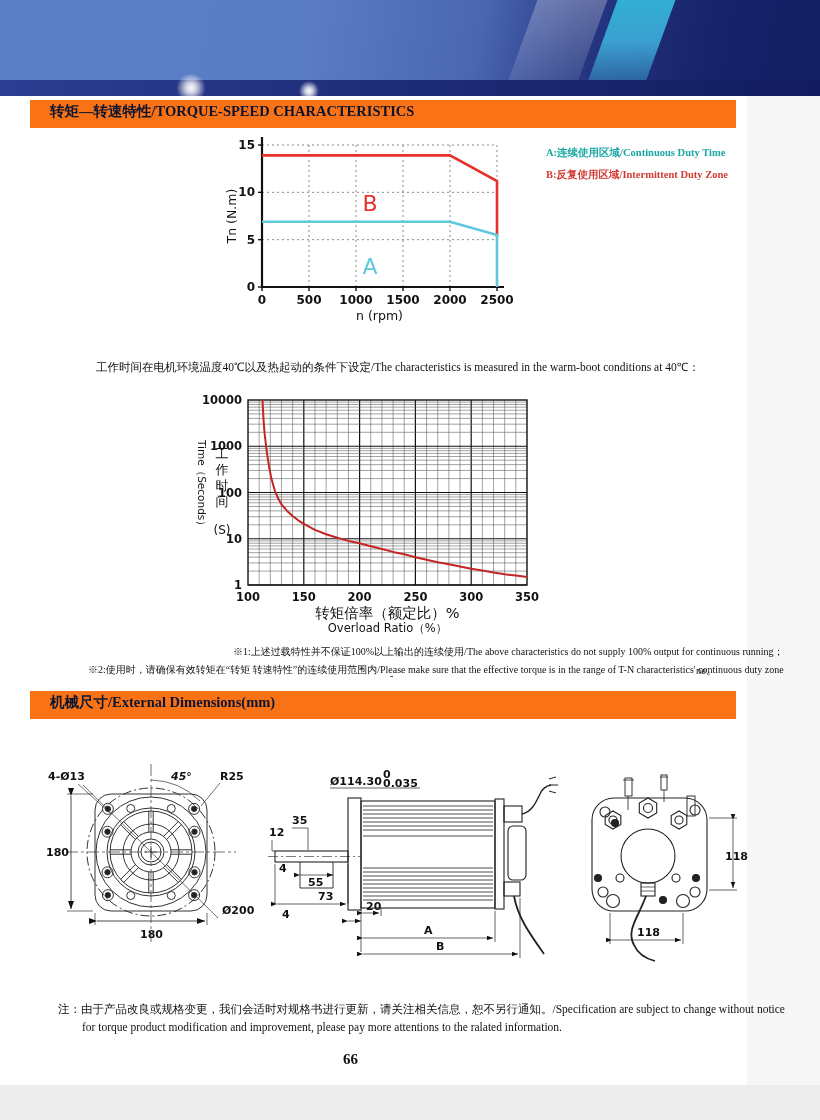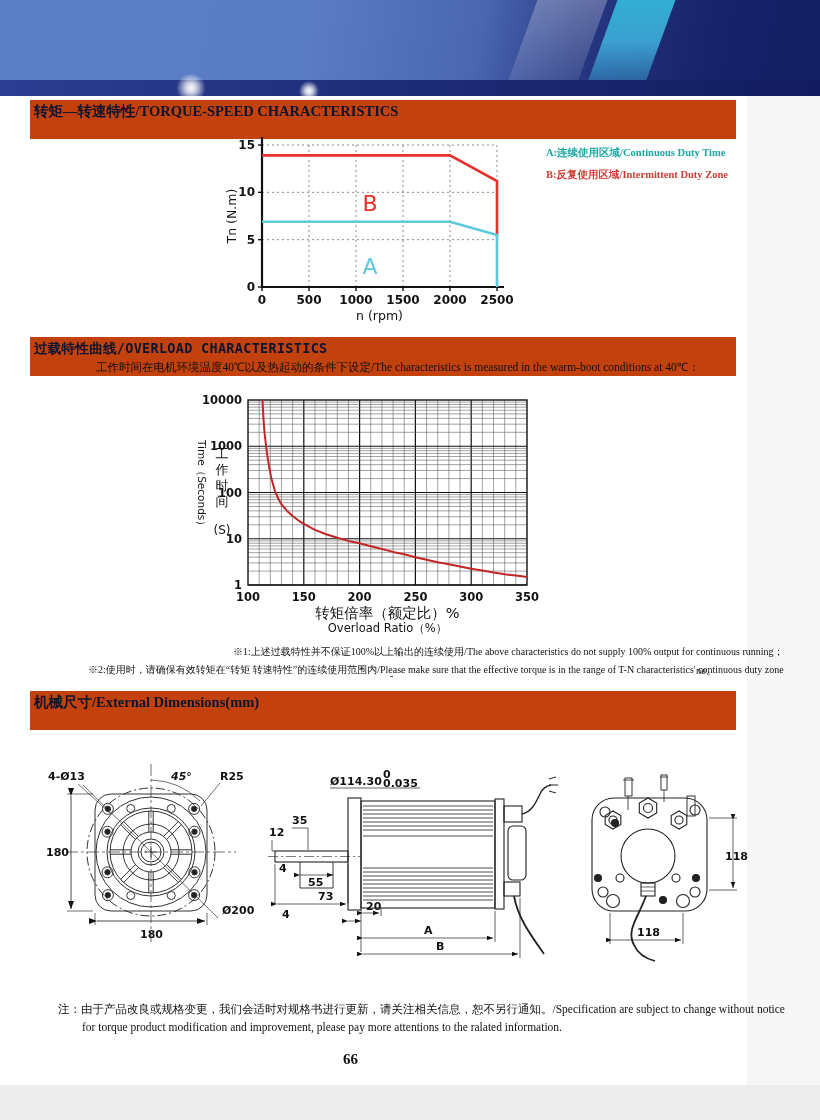--- a/index.html
+++ b/index.html
@@ -14,23 +14,23 @@
           background:linear-gradient(100deg,#5b80c8 0%,#5a7cc4 38%,#4a66b2 58%,#24347e 72%,#17236a 86%,#131f62 100%);}
   .hstripe{position:absolute;top:-12px;height:120px;transform:skewX(-20deg);}
   #stripe-light{left:520px;width:70px;background:linear-gradient(180deg,rgba(255,255,255,0.30),rgba(255,255,255,0.04));}
   #stripe-cyan{left:600px;width:58px;background:linear-gradient(180deg,#2fb4d6 0%,#3b9fd0 45%,rgba(59,130,200,0.15) 100%);}
   #header-bottom{position:absolute;left:0;bottom:0;width:820px;height:16px;
           background:linear-gradient(90deg,#2c3e92 0%,#1d2a74 55%,#121c5e 100%);}
   .glow{position:absolute;border-radius:50%;background:radial-gradient(circle,#ffffff 0%,rgba(255,255,255,0.75) 25%,rgba(255,255,255,0) 65%);}
   #glow1{left:175px;top:72px;width:32px;height:32px;}
   #glow2{left:298px;top:80px;width:22px;height:22px;}
 
-  .sec-bar{position:absolute;left:30px;width:706px;height:39px;background:#c2410c;
+  .sec-bar{position:absolute;left:30px;width:706px;height:28px;background:#f97316;
            color:#0c1430;font-weight:bold;font-size:14.5px;line-height:23px;
-           padding-left:4px;box-sizing:border-box;white-space:nowrap;}
+           padding-left:20px;box-sizing:border-box;white-space:nowrap;}
   #bar1{top:100px;}
   #bar2{top:337px;font-family:"DejaVu Sans Mono",monospace;font-size:13.5px;letter-spacing:0.3px;}
   #bar3{top:691px;}
 
   .legend-line{position:absolute;font-size:10.5px;font-weight:bold;white-space:nowrap;}
   #legend-a{left:546px;top:146px;}
   #legend-b{left:546px;top:168px;}
 
   #subtitle{position:absolute;left:96px;top:359px;font-size:11.5px;color:#111;white-space:nowrap;}
 
@@ -102,21 +102,20 @@
       <polyline points="82.0,26.4 270.0,26.4 317.0,52.0 317.0,107.8" fill="none" stroke="#e8312b" stroke-width="2.6"></polyline>
       <polyline points="82.0,92.7 270.0,92.7 317.0,105.9 317.0,158.0" fill="none" stroke="#5ec8dd" stroke-width="2.6"></polyline>
       <text x="190.10000000000002" y="82.26666666666667" fill="#e8312b" font-size="22" text-anchor="middle">B</text>
       <text x="190.10000000000002" y="144.74666666666667" fill="#5ec8dd" font-size="22" text-anchor="middle">A</text>
       <text x="199.5" y="191" text-anchor="middle" font-size="12.5" fill="#111">n (rpm)</text>
       <text x="56" y="87" text-anchor="middle" font-size="12.5" fill="#111" transform="rotate(-90 56 87)">Tn (N.m)</text>
     </svg>
   <div id="legend-a" class="legend-line" style="color: rgb(24, 167, 164);">A:连续使用区域/Continuous Duty Time</div>
   <div id="legend-b" class="legend-line" style="color: rgb(210, 59, 52);">B:反复使用区域/Intermittent Duty Zone</div>
 
-  <div id="bar2" class="sec-bar">过载特性曲线/OVERLOAD CHARACTERISTICS</div>
   <div id="subtitle">工作时间在电机环境温度40℃以及热起动的条件下设定/The characteristics is measured in the warm-boot conditions at 40℃：</div>
 
   <svg id="ol-chart" width="366" height="254" style="left:182px;top:388px;">
       <line x1="77.16" y1="12" x2="77.16" y2="197" stroke="#555" stroke-width="0.55"></line>
       <line x1="88.32" y1="12" x2="88.32" y2="197" stroke="#555" stroke-width="0.55"></line>
       <line x1="99.47999999999999" y1="12" x2="99.47999999999999" y2="197" stroke="#555" stroke-width="0.55"></line>
       <line x1="110.64" y1="12" x2="110.64" y2="197" stroke="#555" stroke-width="0.55"></line>
       <line x1="121.80000000000001" y1="12" x2="121.80000000000001" y2="197" stroke="#111" stroke-width="1.2"></line>
       <line x1="132.95999999999998" y1="12" x2="132.95999999999998" y2="197" stroke="#555" stroke-width="0.55"></line>
       <line x1="144.12" y1="12" x2="144.12" y2="197" stroke="#555" stroke-width="0.55"></line>

